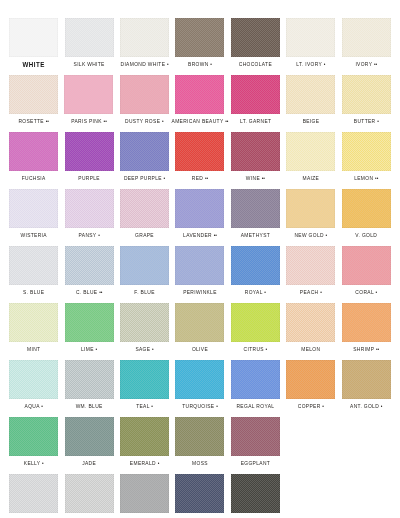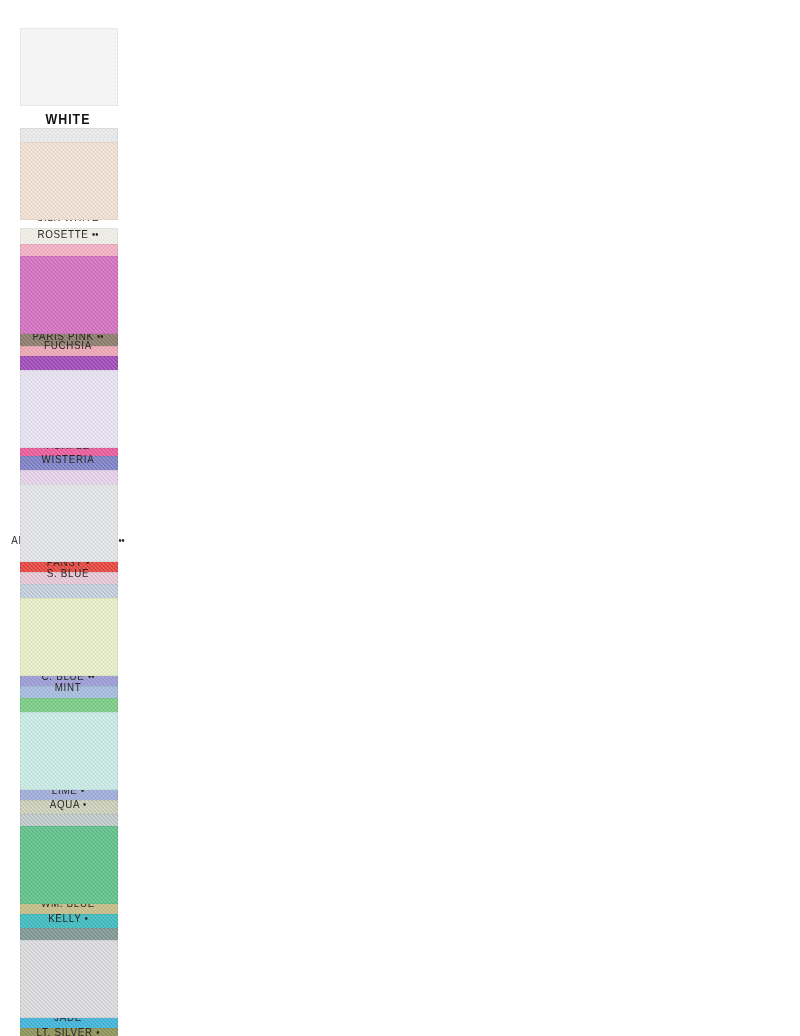--- a/index.html
+++ b/index.html
@@ -20,23 +20,23 @@
     position: relative;
     width: 400px;
     height: 518px;
     background: #ffffff;
     box-sizing: border-box;
     padding: 14px 6px 0 6px;
   }
 
   .swatch-row {
     display: flex;
-    flex-direction: column;
+    flex-direction: row;
     justify-content: flex-start;
-    align-items: flex-start;
+    align-items: center;
     height: 57px;
     margin: 0;
     padding: 0;
   }
 
   .swatch-cell {
     width: 56px;
     margin-right: 0;
     display: flex;
     flex-direction: column;

